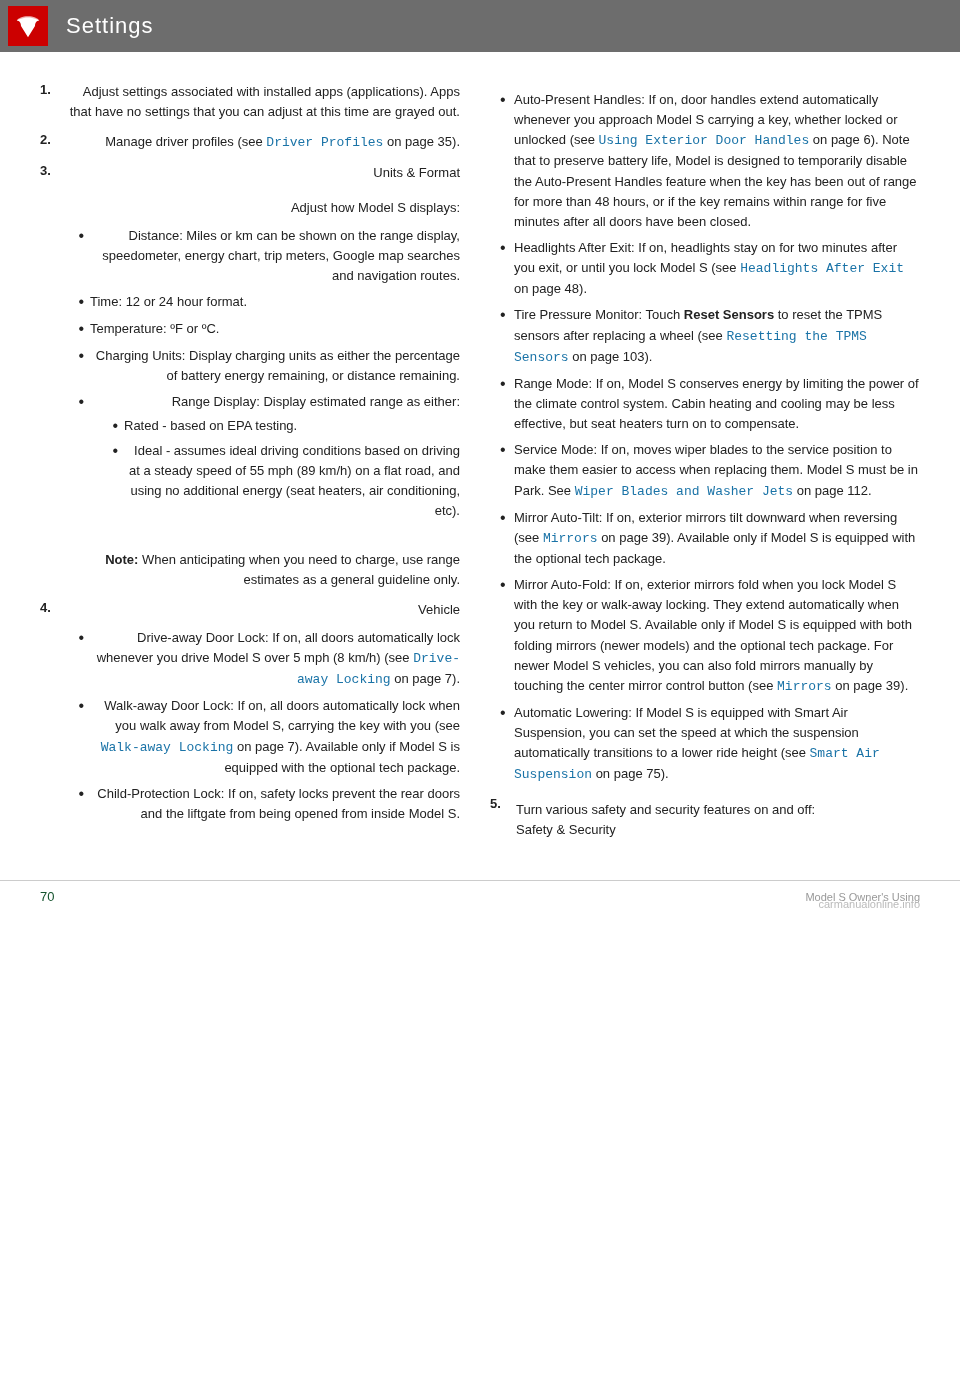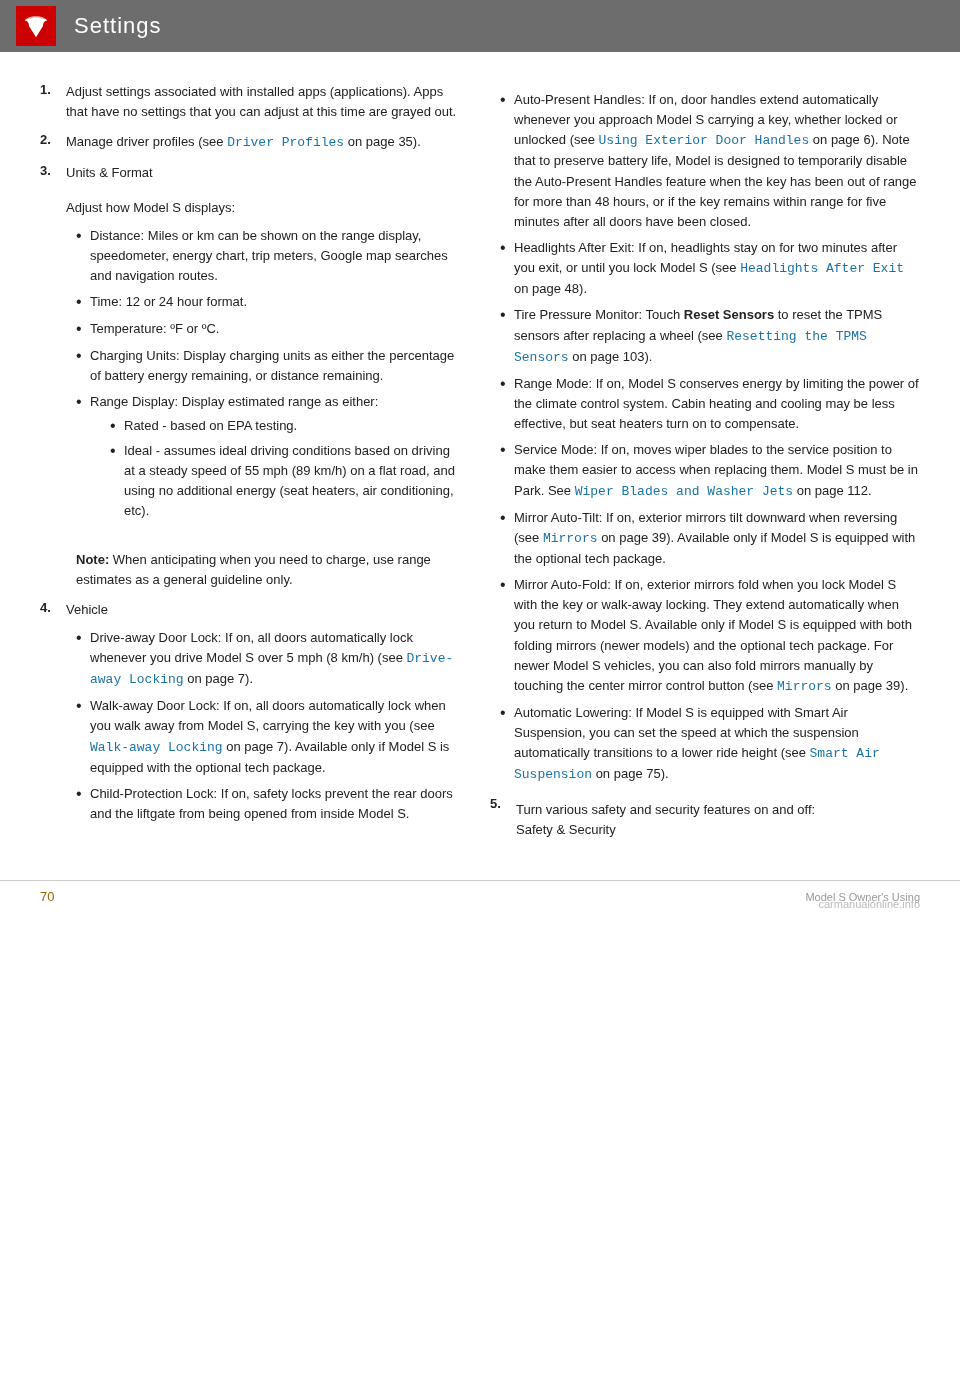--- a/index.html
+++ b/index.html
@@ -9,21 +9,21 @@
       color: #222;
       background: #fff;
       width: 960px;
       min-height: 1396px;
     }
     .header {
       background: #6d6d6d;
       display: flex;
       align-items: center;
       height: 52px;
-      padding: 0 16px;
+      padding: 0 8px;
     }
     .tesla-logo {
       width: 40px;
       height: 40px;
       margin-right: 18px;
       background: #c00;
       display: flex;
       align-items: center;
       justify-content: center;
     }
@@ -56,20 +56,21 @@
       align-items: flex-start;
       gap: 8px;
     }
     .main-num {
       font-weight: bold;
       min-width: 18px;
       font-size: 13px;
     }
     .main-content {
       flex: 1;
+      text-align: right;
     }
     .link-text {
       color: #1a73a7;
       text-decoration: none;
       font-family: Liberation Mono, monospace;
     }
     .sub-list {
       list-style: none;
       padding: 0;
       margin: 8px 0 0 0;
@@ -114,21 +115,21 @@
       position: relative;
       border-top: 1px solid #ccc;
       margin-top: 20px;
       padding: 8px 40px;
       display: flex;
       justify-content: space-between;
       align-items: center;
     }
     .page-num {
       font-size: 13px;
-      color: #a16207;
+      color: #14532d;
     }
     .footer-brand {
       font-size: 11px;
       color: #999;
     }
     .watermark {
       position: absolute;
       right: 40px;
       bottom: 2px;
       font-size: 11px;

